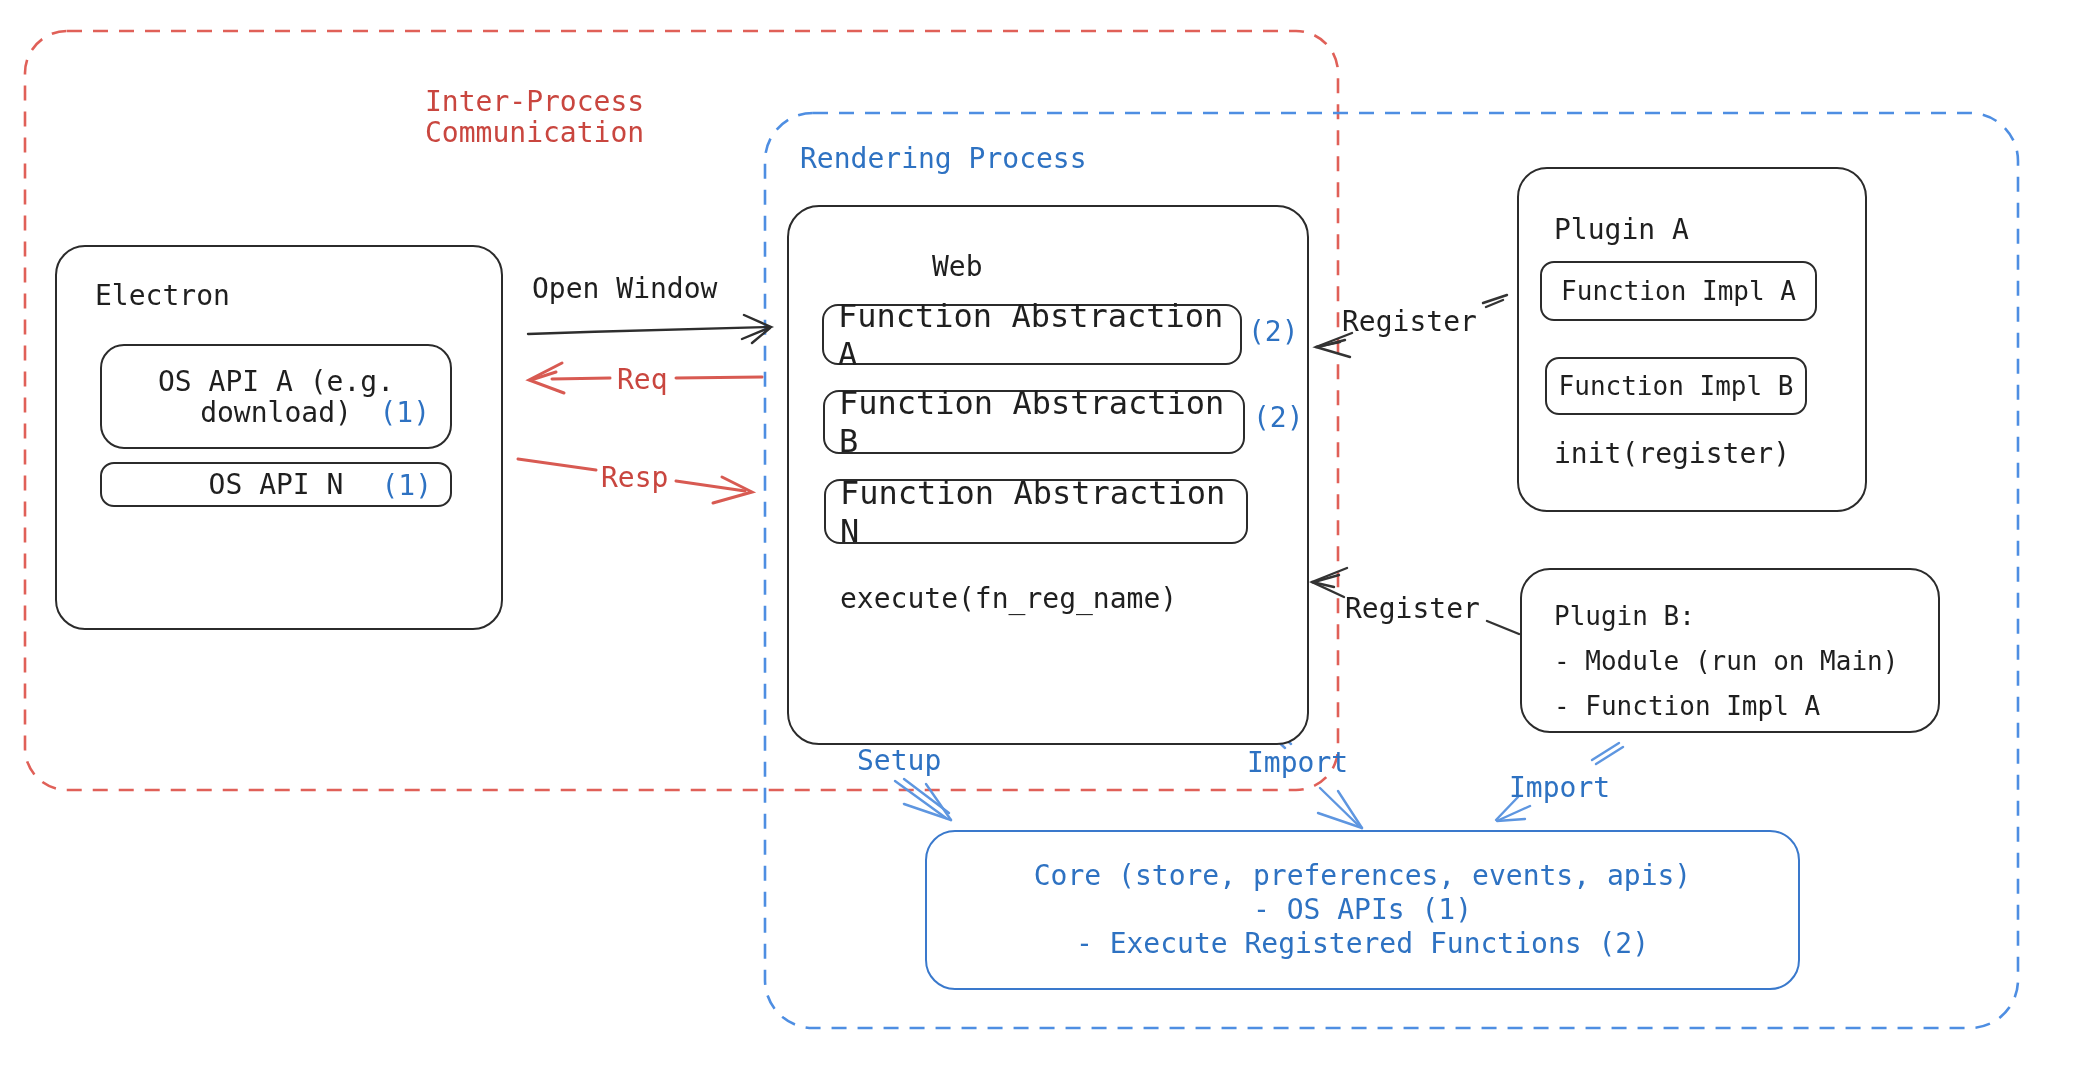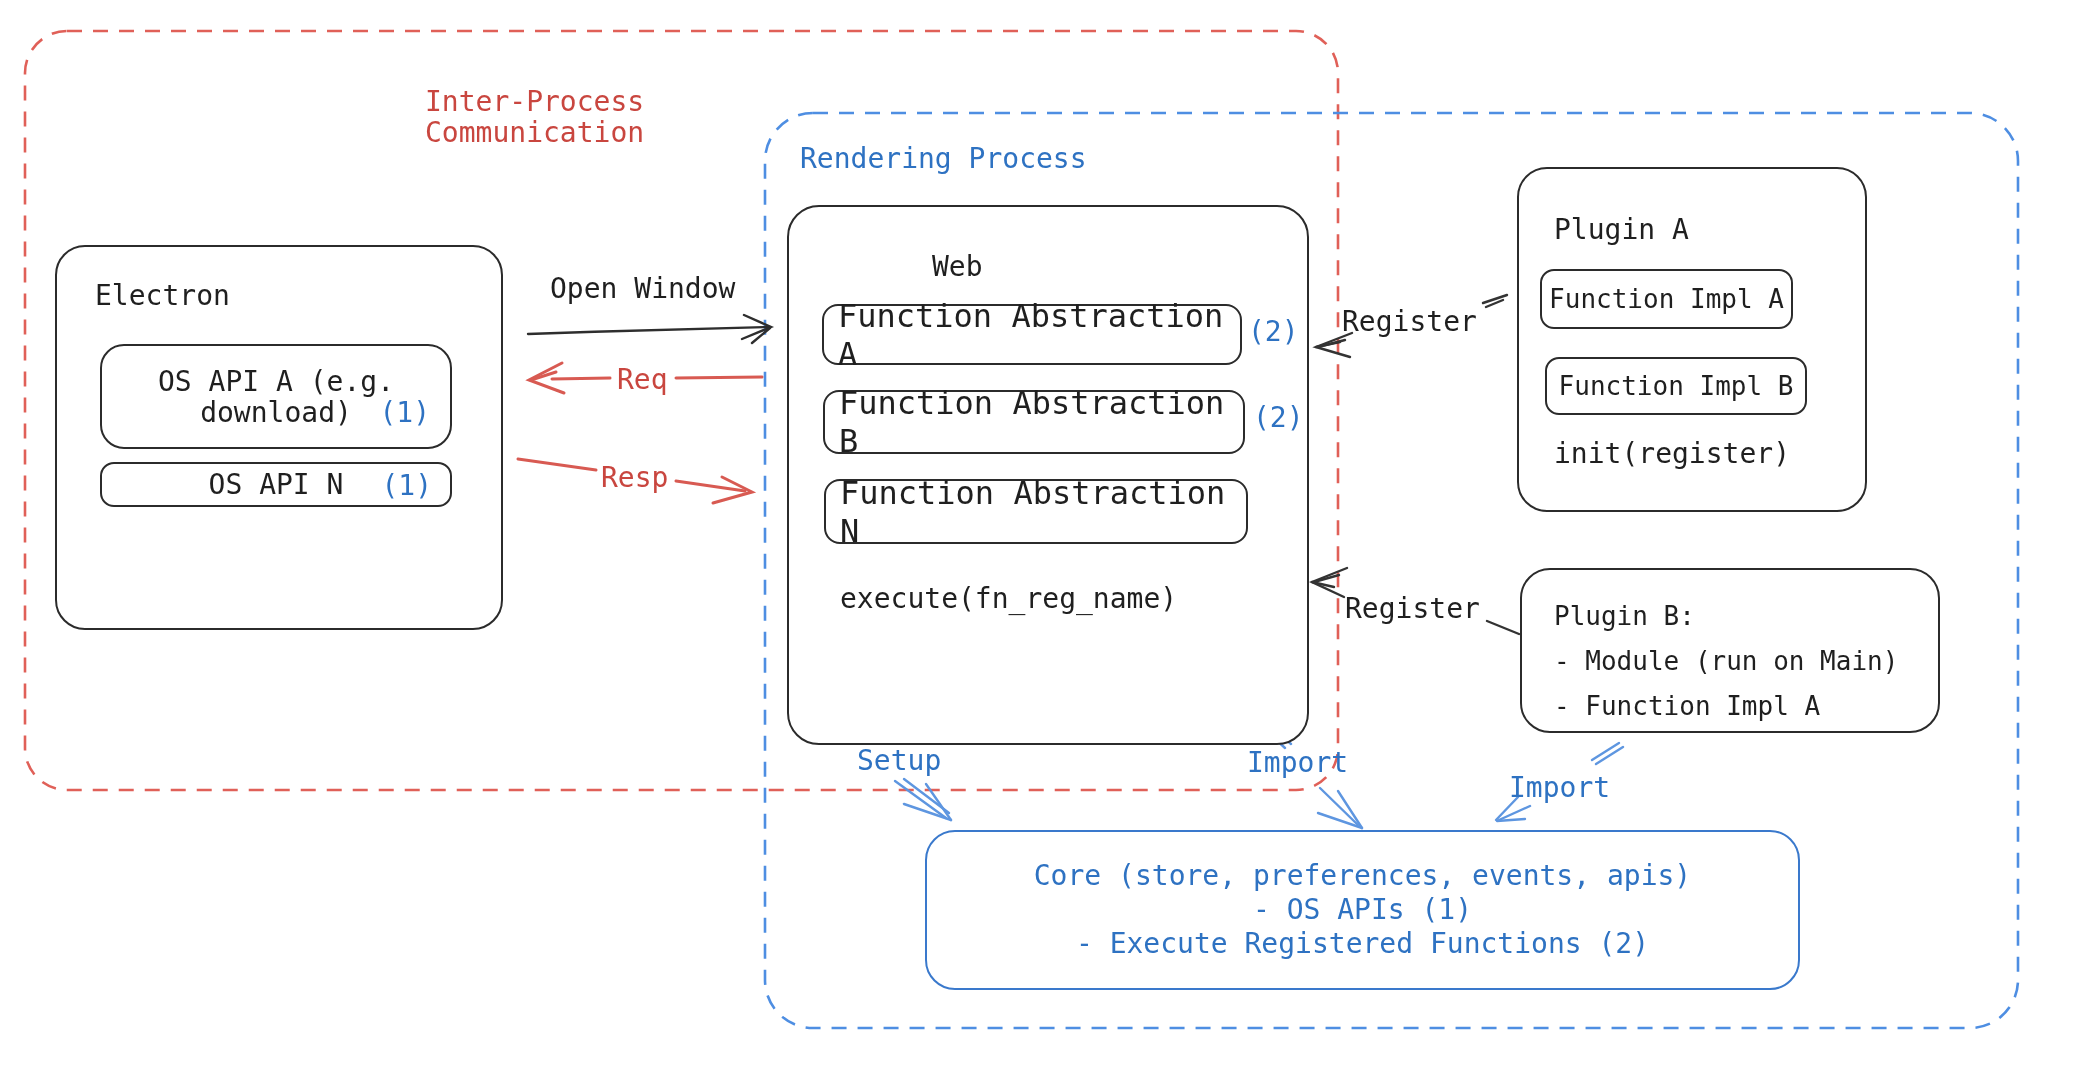--- a/index.html
+++ b/index.html
@@ -136,38 +136,38 @@
     <div class="fn-box center" style="left:33px;top:97px;width:420px;height:61px;">Function Abstraction A</div>
     <div class="fn-box center" style="left:34px;top:183px;width:422px;height:64px;">Function Abstraction B</div>
     <div class="fn-box center" style="left:35px;top:272px;width:424px;height:65px;">Function Abstraction N</div>
     <div class="lbl" style="left:51px;top:376px;">execute(fn_reg_name)</div>
   </div>
   <div class="lbl badge" style="left:1248px;top:316px;">(2)</div>
   <div class="lbl badge" style="left:1253px;top:402px;">(2)</div>
 
   <div class="node" id="plugin-a-box">
     <div class="lbl" style="left:35px;top:45px;">Plugin A</div>
-    <div class="impl-box center" style="left:21px;top:100px;width:253px;height:60px;">Function Impl A</div>
+    <div class="impl-box center" style="left:21px;top:92px;width:277px;height:60px;">Function Impl A</div>
     <div class="impl-box center" style="left:26px;top:188px;width:262px;height:58px;">Function Impl B</div>
     <div class="lbl" style="left:35px;top:269px;">init(register)</div>
   </div>
 
   <div class="node" id="plugin-b-box">
     <div>Plugin B:</div>
     <div>- Module (run on Main)</div>
     <div>- Function Impl A</div>
   </div>
 
   <div id="core-box">
     <div>Core (store, preferences, events, apis)</div>
     <div>- OS APIs (1)</div>
     <div>- Execute Registered Functions (2)</div>
   </div>
 
-  <div class="lbl" style="left:550px;top:273px;text-align:right;">Open Window</div>
+  <div class="lbl" style="left:532px;top:273px;text-align:right;">Open Window</div>
   <div class="lbl red" style="left:617px;top:364px;">Req</div>
   <div class="lbl red" style="left:601px;top:462px;">Resp</div>
   <div class="lbl" style="left:1342px;top:306px;">Register</div>
   <div class="lbl" style="left:1345px;top:593px;">Register</div>
   <div class="lbl blue" style="left:857px;top:745px;">Setup</div>
   <div class="lbl blue" style="left:1247px;top:747px;">Import</div>
   <div class="lbl blue" style="left:1509px;top:772px;">Import</div>
 
 </div>
 

